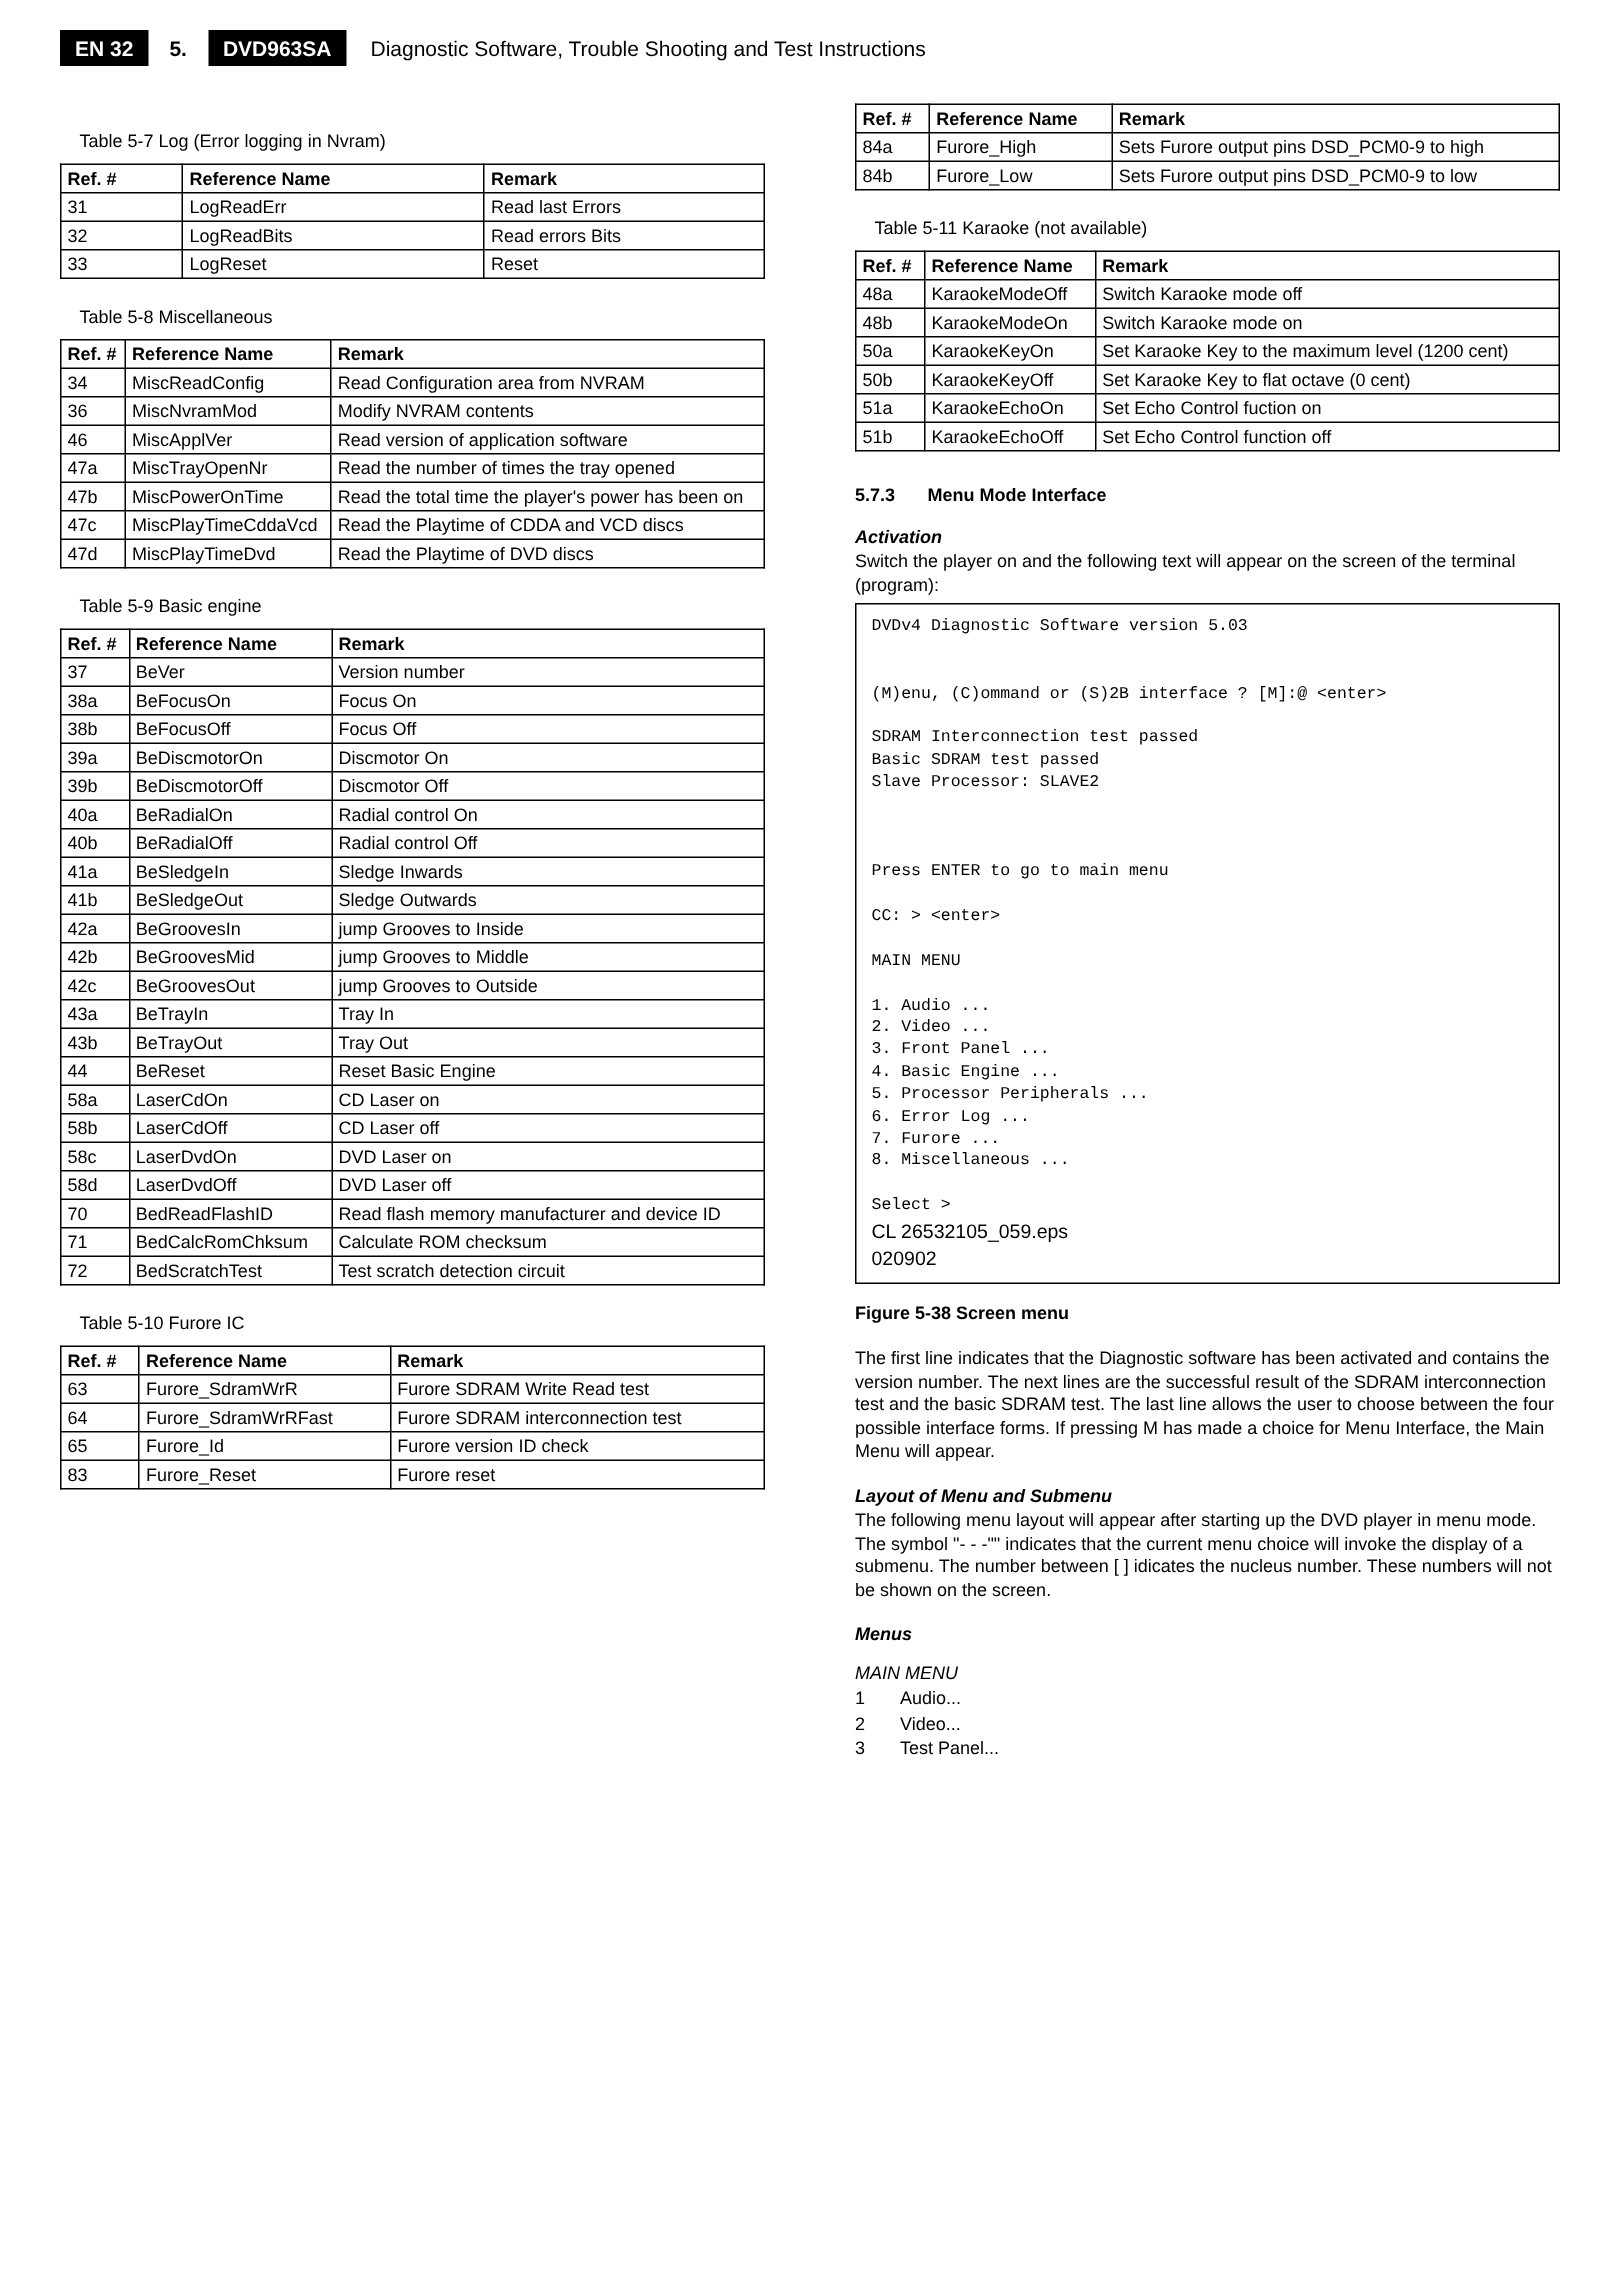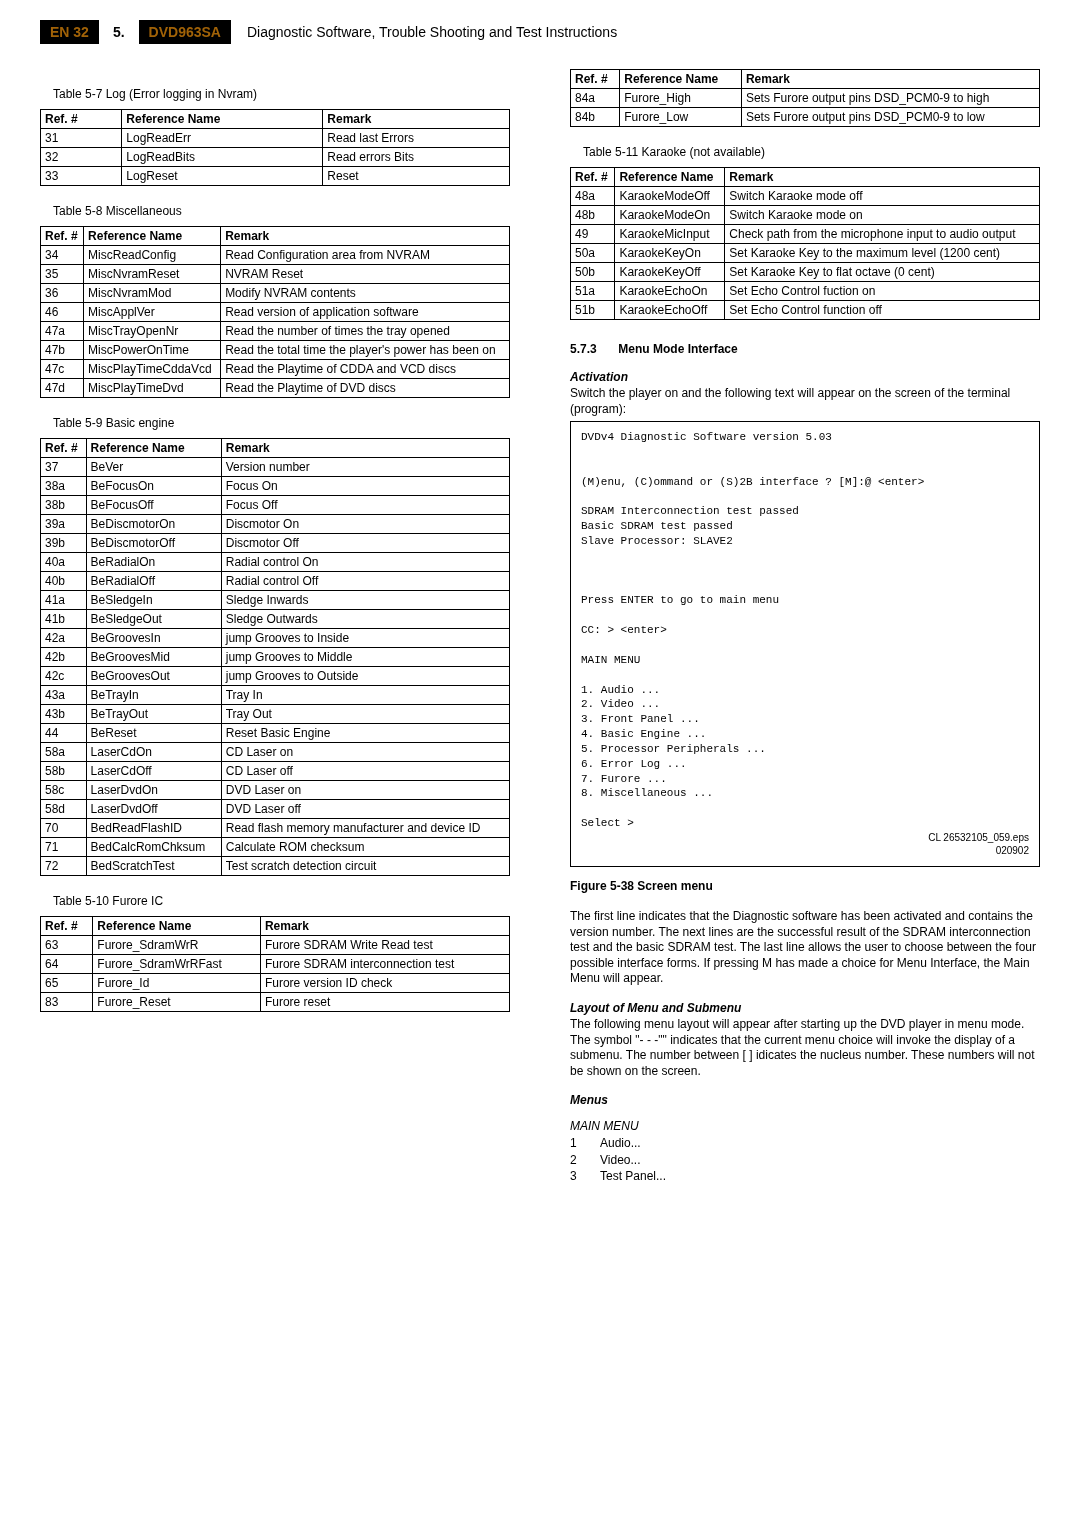--- a/index.html
+++ b/index.html
@@ -10,21 +10,21 @@
     color: #000;
     width: 1000px;
   }
   .header-row {
     display: flex;
     align-items: center;
     margin-bottom: 25px;
   }
   .black-box {
     background: #000;
-    color: #a16207;
+    color: #ffffff;
     font-weight: bold;
     padding: 4px 10px;
     font-size: 14px;
     margin-right: 6px;
   }
   .white-box {
     background: #fff;
     color: #000;
     font-weight: bold;
     padding: 4px 8px;
@@ -89,23 +89,22 @@
     border: 1px solid #000;
     font-family: "Courier New", monospace;
     font-size: 11px;
     padding: 8px 10px;
     margin-top: 4px;
     white-space: pre;
     line-height: 1.35;
     position: relative;
   }
   .terminal .eps {
-    text-align: right;
     font-family: Arial, sans-serif;
-    font-size: 10px;
+    font-size: 13px;
   }
   .fig-caption {
     font-weight: bold;
     font-size: 12px;
     margin: 12px 0 16px 0;
   }
   .menu-list {
     font-size: 12px;
     line-height:1.35;
   }
@@ -162,25 +161,20 @@
         <th>Remark</th>
       </tr>
         </thead>
       <tbody>
           <tr>
             <td>34</td>
             <td>MiscReadConfig</td>
             <td>Read Configuration area from NVRAM</td>
           </tr>
           <tr>
-            <td>35</td>
-            <td>MiscNvramReset</td>
-            <td>NVRAM Reset</td>
-          </tr>
-          <tr>
             <td>36</td>
             <td>MiscNvramMod</td>
             <td>Modify NVRAM contents</td>
           </tr>
           <tr>
             <td>46</td>
             <td>MiscApplVer</td>
             <td>Read version of application software</td>
           </tr>
           <tr>
@@ -400,25 +394,20 @@
       <tbody>
           <tr>
             <td>48a</td>
             <td>KaraokeModeOff</td>
             <td>Switch Karaoke mode off</td>
           </tr>
           <tr>
             <td>48b</td>
             <td>KaraokeModeOn</td>
             <td>Switch Karaoke mode on</td>
-          </tr>
-          <tr>
-            <td>49</td>
-            <td>KaraokeMicInput</td>
-            <td>Check path from the microphone input to audio output</td>
           </tr>
           <tr>
             <td>50a</td>
             <td>KaraokeKeyOn</td>
             <td>Set Karaoke Key to the maximum level (1200 cent)</td>
           </tr>
           <tr>
             <td>50b</td>
             <td>KaraokeKeyOff</td>
             <td>Set Karaoke Key to flat octave (0 cent)</td>

